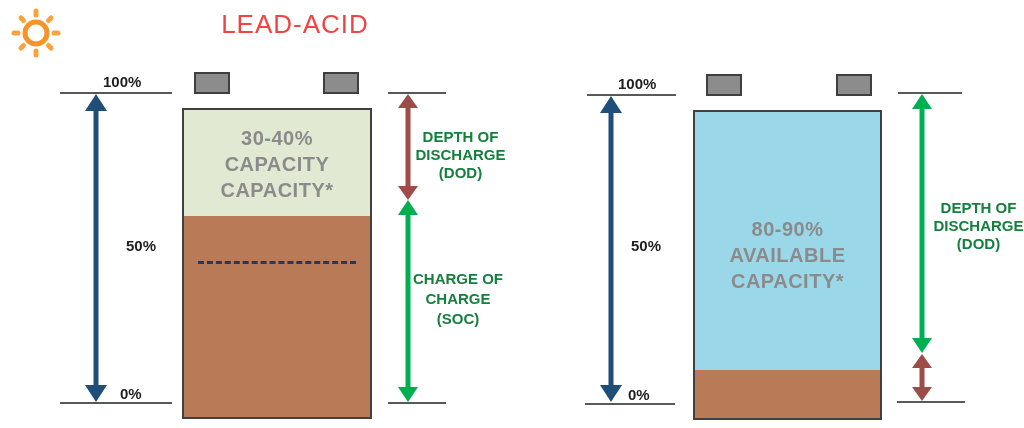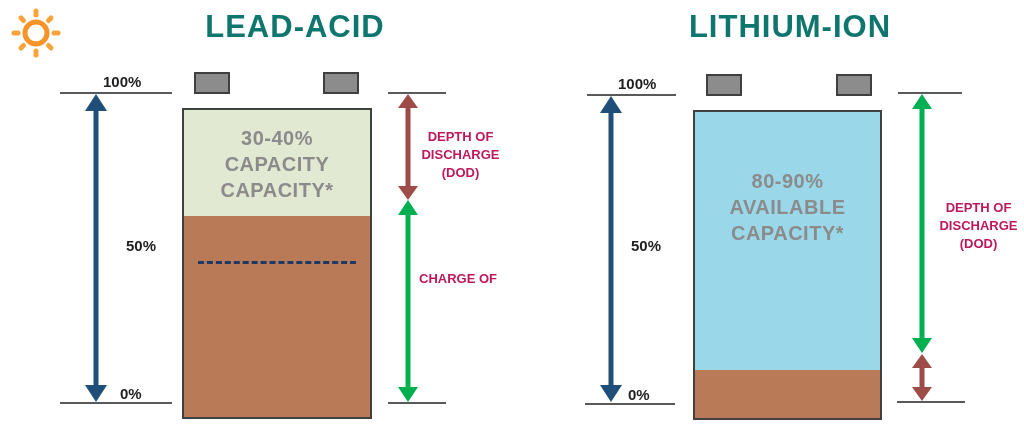--- a/index.html
+++ b/index.html
@@ -1,32 +1,32 @@
 <!DOCTYPE html>
 <html><head>
 <meta charset="utf-8">
 <style>
   html,body{margin:0;padding:0;background:#ffffff;}
   .canvas{
     position:relative;width:1024px;height:428px;background:#ffffff;
     font-family:"Liberation Sans", sans-serif;overflow:hidden;
   }
   .panel-title{
-    position:absolute;text-align:center;font-size:31px;font-weight:bold;
-    color:#0f766e;letter-spacing:1px;
+    position:absolute;text-align:center;font-size:26px;font-weight:normal;
+    color:#ef4444;letter-spacing:1px;
   }
   .hline{position:absolute;height:2px;background:#595959;}
   .pct{
     position:absolute;font-size:15px;font-weight:bold;color:#1f1f1f;text-align:left;
   }
   .side-label{
     position:absolute;font-size:15px;font-weight:bold;color:#111;text-align:center;line-height:19px;
   }
   .ann-label{
-    position:absolute;font-size:13px;font-weight:bold;color:#be185d;text-align:center;line-height:18px;
+    position:absolute;font-size:15px;font-weight:bold;color:#15803d;text-align:center;line-height:18px;
   }
   
   .battery{
     position:absolute;border:2.5px solid #404040;box-sizing:border-box;
     display:flex;flex-direction:column;background:#be185d;margin-top:16px;
   }
   .terminal{
     position:absolute;width:36px;height:22px;background:#8c8c8c;
     border:2px solid #3f3f3f;box-sizing:border-box;
   }
@@ -113,41 +113,42 @@
     <div>DISCHARGE</div>
     <div>(DOD)</div>
   </div>
   <div class="arrow-v arrow-green" style="left:397px;top:200px;height:202px;">
     <div class="head top"></div>
       <div class="shaft"></div>
       <div class="head bottom"></div>
   </div>
   <div class="ann-label" style="left:412px;top:269px;width:92px;line-height:20px;">
     <div>CHARGE OF</div>
+    <div>CHARGE</div>
+    <div>(SOC)</div>
   </div>
   <div class="hline" style="left:388px;top:402px;width:58px;"></div>
 
-  <div class="panel-title" style="left:640px;top:9px;width:300px;">LITHIUM-ION</div>
 
   <div class="hline" style="left:587px;top:94px;width:89px;"></div>
   <div class="pct" style="left:618px;top:75px;width:55px;">100%</div>
   <div class="arrow-v arrow-blue" style="left:600px;top:96px;height:306px;">
     <div class="head top"></div>
       <div class="shaft"></div>
       <div class="head bottom"></div>
   </div>
   <div class="pct" style="left:631px;top:237px;width:48px;">50%</div>
   <div class="pct" style="left:628px;top:386px;width:44px;">0%</div>
   <div class="hline" style="left:585px;top:403px;width:90px;"></div>
 
   <div class="terminal" style="left:706px;top:74px;"></div>
   <div class="terminal" style="left:836px;top:74px;"></div>
   <div class="battery" style="left:693px;top:94px;width:189px;height:310px;">
     <div class="fill-blue" style="height:258px;">
-      <div class="fill-text" style="padding-top:56px;">
+      <div class="fill-text" style="padding-top:104px;">
         <div>80-90%</div>
         <div>AVAILABLE</div>
         <div>CAPACITY*</div>
       </div>
     </div>
     <div class="fill-brown"></div>
   </div>
 
   <div class="hline" style="left:898px;top:92px;width:64px;"></div>
   <div class="arrow-v arrow-green" style="left:911px;top:94px;height:259px;">

